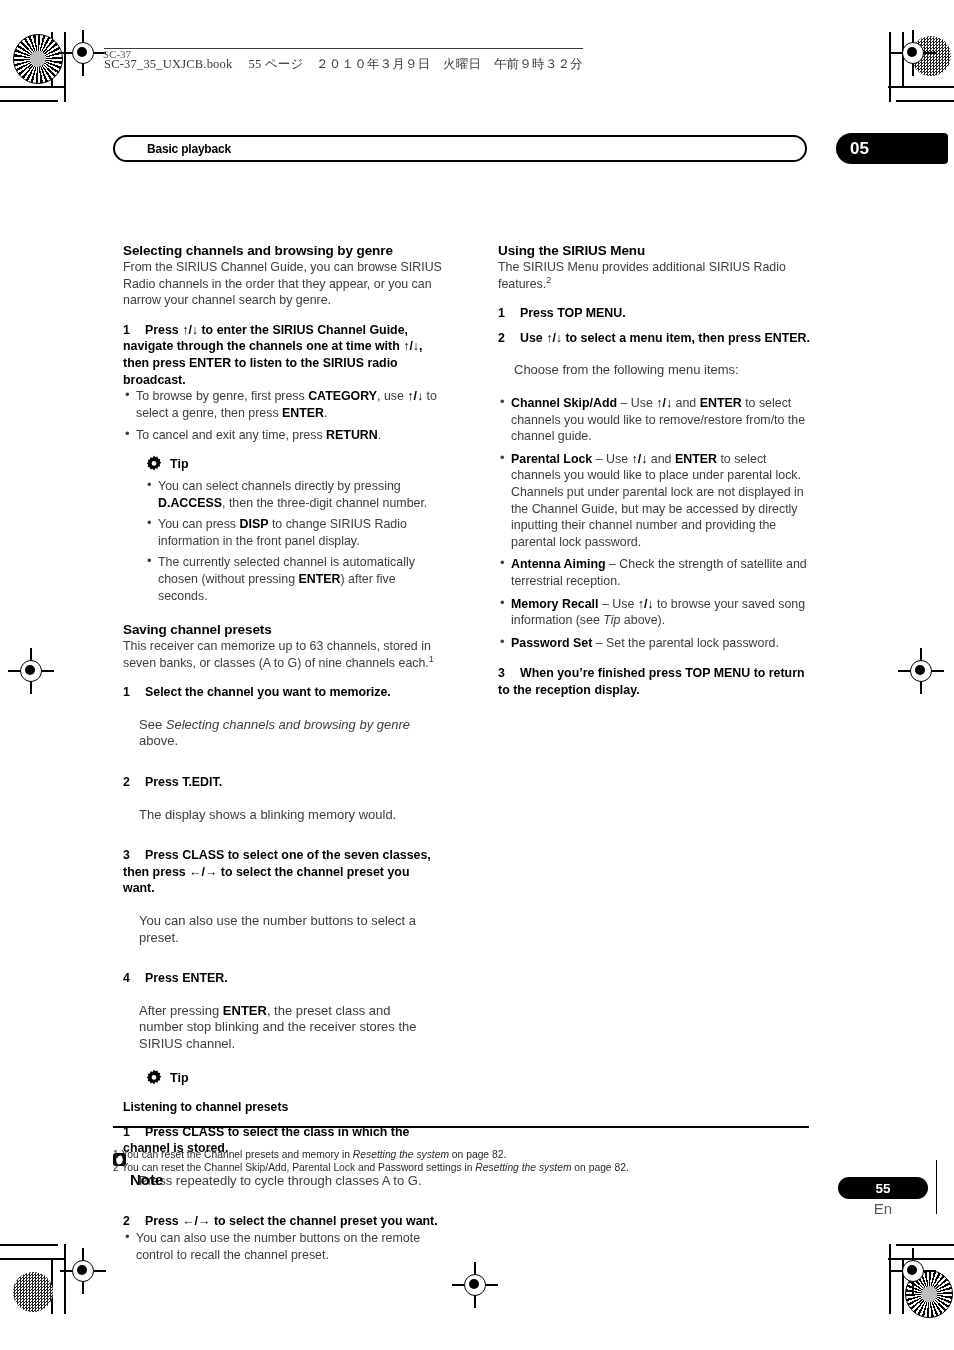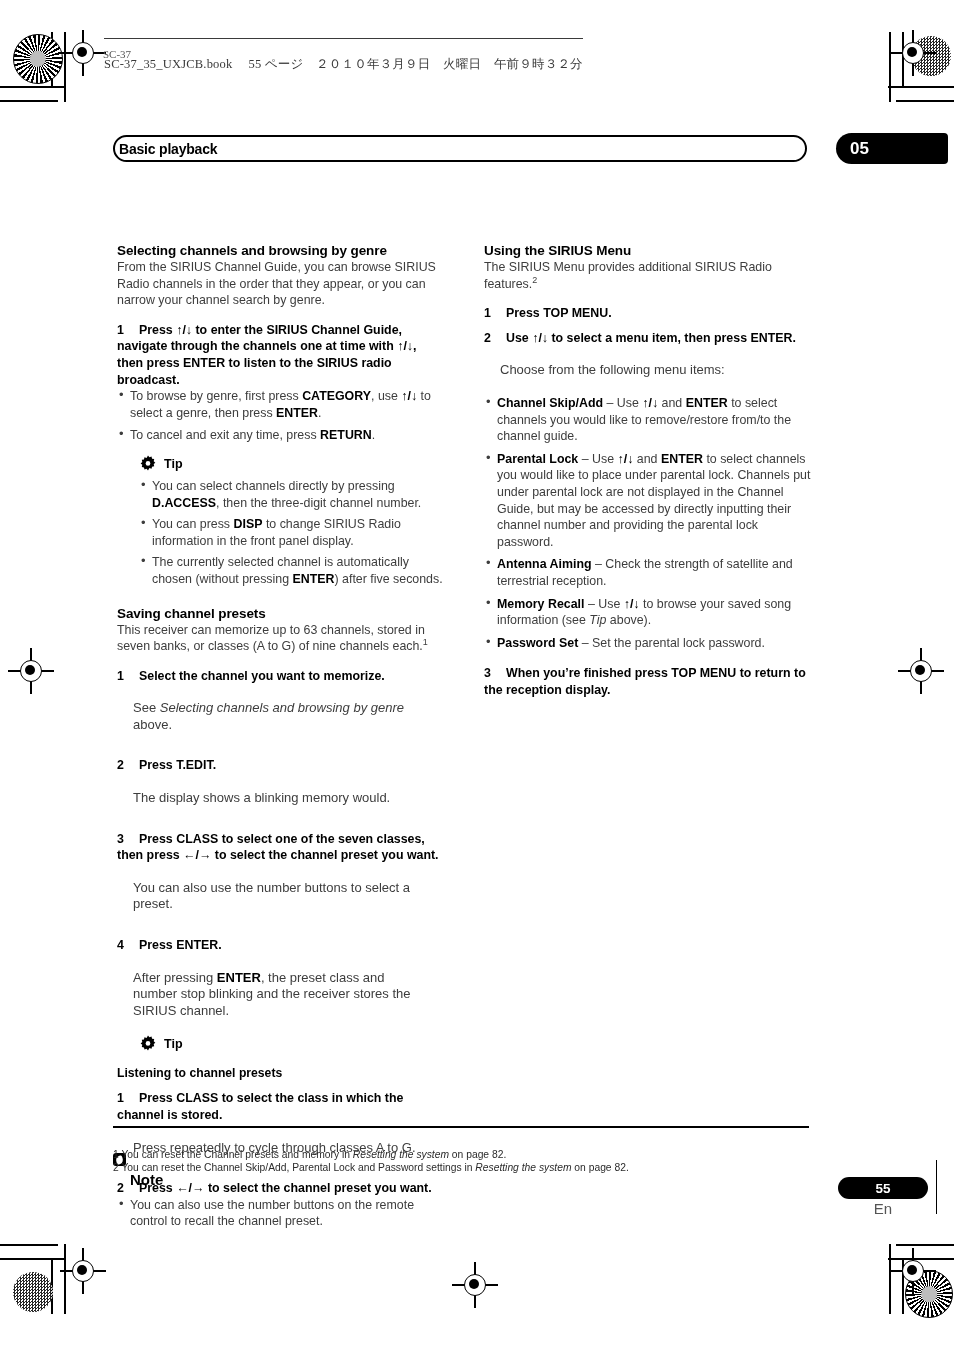--- a/index.html
+++ b/index.html
@@ -61,21 +61,21 @@
   .slug {
     position: absolute;
     left: 104px;
     top: 56px;
     font-family: "Liberation Serif", serif;
     font-size: 12.5px;
     color: #3a3a3a;
     white-space: nowrap;
     letter-spacing: .2px;
   }
-  .slug .ul { border-top: 1px solid #3a3a3a; padding-top:18px; }
+  .slug .ul { border-top: 1px solid #3a3a3a; padding-top:8px; }
 
   .cornerLabel{
     position:absolute;
     font-family:"Liberation Serif", serif;
     font-size:11px;
     color:#555;
   }
 
   
   .titlebar {
@@ -83,24 +83,24 @@
     left: 113px;
     top: 135px;
     width: 694px;
     height: 27px;
     border: 2px solid #000;
     border-radius: 14px;
     box-sizing: border-box;
   }
   .titlebar-text {
     position: absolute;
-    left: 4px;
+    left: 32px;
     top: 50%;
     transform: translateY(-50%);
-    font-size: 14px;
+    font-size: 12px;
     font-weight: bold;
     letter-spacing: -.2px;
   }
   .chapnum {
     position: absolute;
     left: 836px;
     top: 133px;
     width: 112px;
     height: 31px;
     background: #000;
@@ -110,25 +110,25 @@
     font-weight: bold;
     display: flex;
     align-items: center;
     padding-left: 14px;
     box-sizing: border-box;
   }
 
   
   .cols {
     position: absolute;
-    left: 117px;
+    left: 123px;
     top: 243px;
     width: 696px;
     display: flex;
-    gap: 38px;
+    gap: 54px;
   }
   .col { width: 336px; }
 
   h2.sec {
     font-size: 13.5px;
     font-weight: bold;
     margin: 0 0 1px 0;
     letter-spacing: -.1px;
   }
   h3.subsec {

